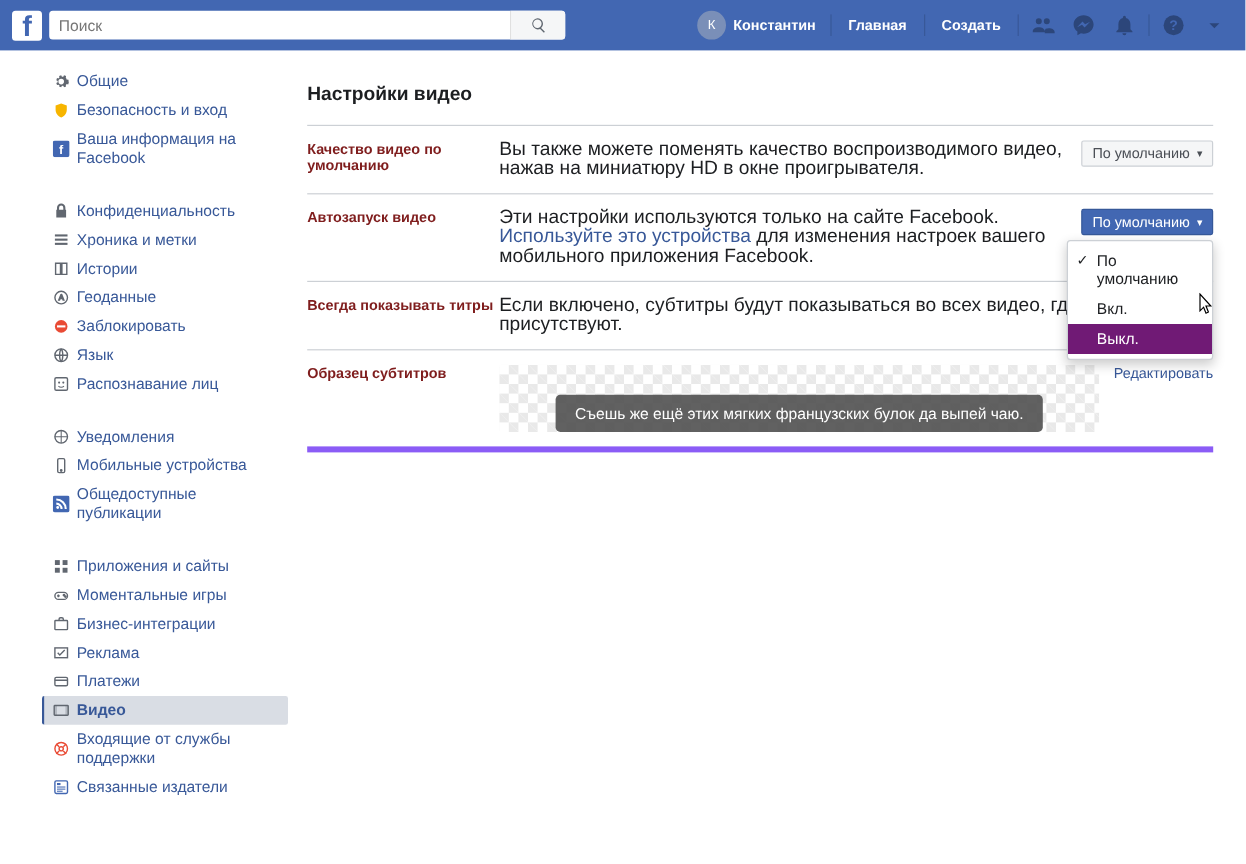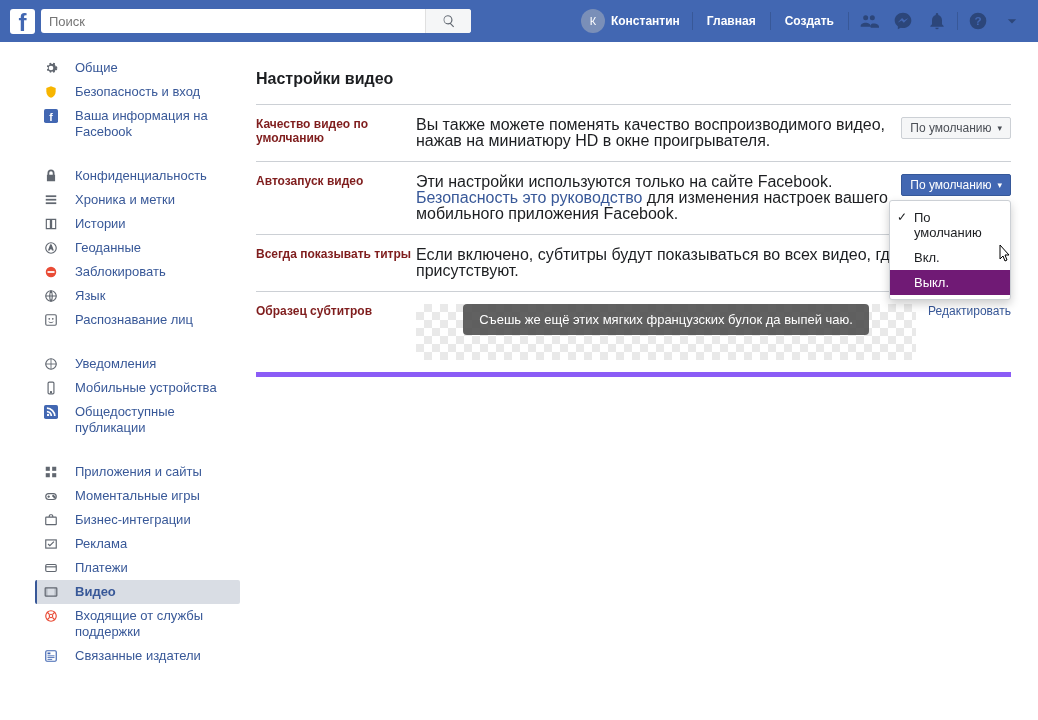--- a/index.html
+++ b/index.html
@@ -14,21 +14,21 @@
 .header-right{display:flex;align-items:center;gap:2px}
 .profile{display:flex;align-items:center;padding:0 8px;height:26px;border-radius:3px;cursor:pointer}
 .profile .avatar{width:24px;height:24px;border-radius:50%;background:#7a8fb8;margin-right:6px;display:flex;align-items:center;justify-content:center;color:#fff;font-size:11px}
 .nav-link{color:#fff;font-size:12px;font-weight:bold;padding:0 10px;height:26px;display:flex;align-items:center;cursor:pointer}
 .nav-sep{width:1px;height:18px;background:#385898;margin:0 2px}
 .hicon{width:24px;height:24px;display:flex;align-items:center;justify-content:center;margin:0 4px;cursor:pointer}
 .hicon svg{fill:#2c467a;width:20px;height:20px}
 .page{display:flex;padding-top:10px}
 .sidebar{width:205px;margin-left:35px;padding-top:4px}
 .side-group{margin-bottom:20px}
-.side-item{display:flex;align-items:flex-start;padding:4px 6px;cursor:pointer;border-radius:2px;border-left:2px solid transparent;gap:16px}
+.side-item{display:flex;align-items:center;padding:4px 6px;cursor:pointer;border-radius:2px;border-left:2px solid transparent;gap:5px}
 .side-item.active{background:#d9dde4;border-left:2px solid #385898;font-weight:bold}
 .side-item .sicon{width:16px;height:16px;flex-shrink:0;display:flex;align-items:center;justify-content:center}
 .side-item .sicon svg{width:14px;height:14px}
 .side-item span{color:#385898;font-size:13px;line-height:16px}
 .main{flex:1;padding:10px 27px 0 16px;max-width:780px}
 .main h2{font-size:16px;color:#1c1e21;margin:8px 0 16px 0;font-weight:bold}
 .setting-row{display:flex;align-items:flex-start;border-top:1px solid #ccd0d5;padding:12px 0;position:relative}
 .setting-row:last-child{border-bottom:5px solid #8b5cf6}
 .setting-label{width:160px;font-weight:bold;font-size:12px;color:#7f1d1d;flex-shrink:0}
 .setting-desc{flex:1;font-size:16px;color:#1c1e21;line-height:16px}
@@ -37,21 +37,21 @@
 .dd{background:#f5f6f7;border:1px solid #ccd0d5;border-radius:2px;padding:3px 8px;font-size:12px;color:#4b4f56;display:flex;align-items:center;gap:6px;cursor:pointer;white-space:nowrap}
 .dd.open{background:#4267b2;border-color:#365899;color:#fff}
 .dd .car{font-size:9px}
 .dropdown{position:absolute;top:26px;right:0;background:#fff;border:1px solid #ccd0d5;border-radius:3px;box-shadow:0 4px 10px rgba(0,0,0,.2);width:120px;z-index:10;padding:4px 0}
 .dropdown .opt{padding:5px 10px 5px 24px;font-size:13px;cursor:pointer;position:relative;color:#1c1e21}
 .dropdown .opt.sel::before{content:"✓";position:absolute;left:7px;font-size:12px}
 .dropdown .opt.hov{background:#701a75;color:#fff}
 .cursor{position:absolute;right:-4px;top:106px;z-index:20;pointer-events:none}
 .edit-link{color:#385898;font-size:12px;cursor:pointer}
 .subtitle-sample{flex:1}
-.checker{background-image:linear-gradient(45deg,#e9e9e9 25%,transparent 25%,transparent 75%,#e9e9e9 75%),linear-gradient(45deg,#e9e9e9 25%,transparent 25%,transparent 75%,#e9e9e9 75%);background-size:16px 16px;background-position:0 0,8px 8px;height:56px;display:flex;align-items:flex-start;justify-content:center;border-radius:2px}
+.checker{background-image:linear-gradient(45deg,#e9e9e9 25%,transparent 25%,transparent 75%,#e9e9e9 75%),linear-gradient(45deg,#e9e9e9 25%,transparent 25%,transparent 75%,#e9e9e9 75%);background-size:16px 16px;background-position:0 0,8px 8px;height:56px;display:flex;align-items:flex-end;justify-content:center;border-radius:2px}
 .caption-box{background:rgba(80,80,80,.9);color:#fff;padding:8px 16px;border-radius:4px;font-size:13px}
 .profile span{color:#fff;font-weight:bold;font-size:12px}
 </style>
 </head>
 <body>
 
 <div class="header">
   <div class="fb-logo">f</div>
   <div class="search-wrap">
     <input class="search-input" placeholder="Поиск" style="">
@@ -322,21 +322,21 @@
         <div class="dd">
           <span>По умолчанию</span>
           <span class="car">▾</span>
         </div>
       </div>
     </div>
 
     <div class="setting-row" style="position:relative">
       <div class="setting-label">Автозапуск видео</div>
       <div class="setting-desc">
-        <span>Эти настройки используются только на сайте Facebook. </span><a href="#">Безопасность это руководство</a><span> для изменения настроек вашего мобильного приложения Facebook.</span>
+        <span>Эти настройки используются только на сайте Facebook. </span><a href="#">Используйте это устройства</a><span> для изменения настроек вашего мобильного приложения Facebook.</span>
       </div>
       <div class="setting-ctrl">
         <div class="dd open">
           <span>По умолчанию</span>
           <span class="car">▾</span>
         </div>
         <div class="dropdown">
           <div class="opt sel">По умолчанию</div>
           <div class="opt">Вкл.</div>
           <div class="opt hov">Выкл.</div>

